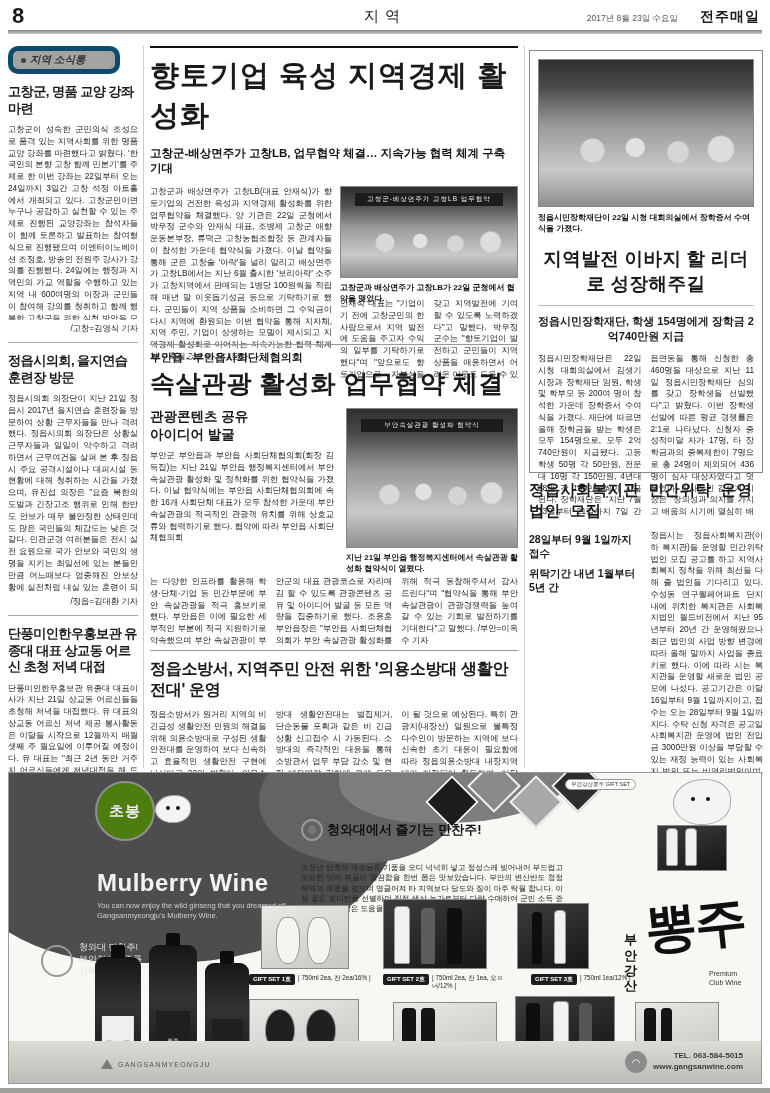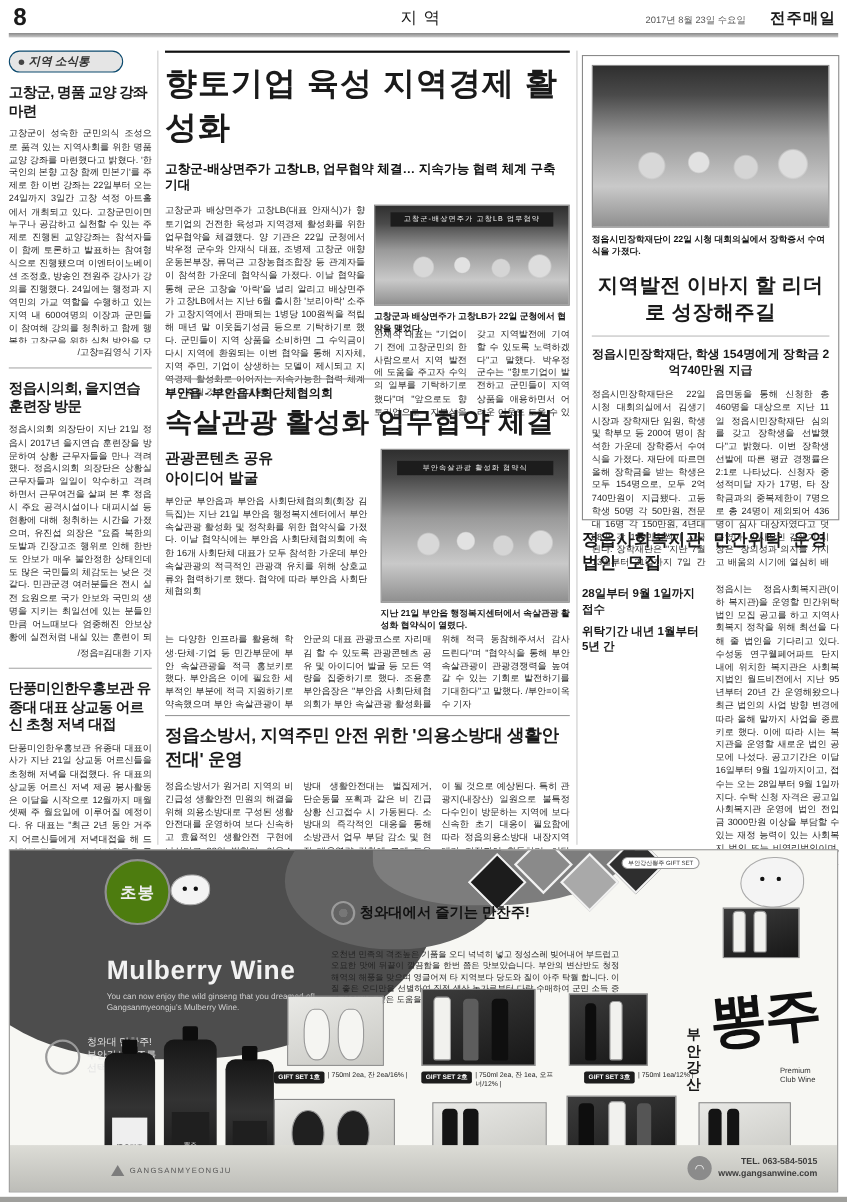--- a/index.html
+++ b/index.html
@@ -11,21 +11,21 @@
   .hdr-date{position:absolute;right:92px;top:13px;font-size:8.5px;color:#555;}
   .hdr-paper{position:absolute;right:10px;top:8px;font-size:14px;font-weight:900;letter-spacing:1px;}
   .hdr-rule{position:absolute;left:8px;right:8px;top:30px;height:4px;background:linear-gradient(#888,#c8c8c8);}
   
   .vrule{position:absolute;top:46px;width:1px;height:722px;background:#cccccc;}
   .body-sm{font-size:8.3px;line-height:1.42;color:#222;text-align:justify;overflow:hidden;}
   .byline{display:block;text-align:right;font-size:8.3px;color:#222;margin-top:3px;}
   .prelines{white-space:pre-line;}
   
   #leftcol{position:absolute;left:8px;top:46px;width:130px;}
-  .badge{display:flex;align-items:center;gap:4px;border:1px solid #0c4a6e;border-radius:10px;background:#e5e5e5;
+  .badge{display:flex;align-items:center;gap:4px;border:5px solid #0c4a6e;border-radius:10px;background:#a3a3a3;
          padding:2px 8px;font-size:10.5px;font-weight:bold;font-style:italic;color:#333;width:86px;}
   .badge .dot{width:5px;height:5px;border-radius:50%;background:#444;}
   .l-art{padding:10px 0 8px 0;}
   .l-art + .l-art{border-top:1px solid #aaa;}
   .l-title{font-size:13.2px;font-weight:900;letter-spacing:-0.6px;line-height:1.25;margin-bottom:7px;}
   
   #mainart{position:absolute;left:150px;top:46px;width:368px;border-top:2px solid #111;}
   .m-head{font-size:29px;font-weight:900;letter-spacing:1px;margin-top:8px;}
   .m-sub{font-size:11.5px;font-weight:bold;margin-top:10px;color:#111;}
   .m-bodywrap{position:relative;margin-top:10px;height:205px;}

